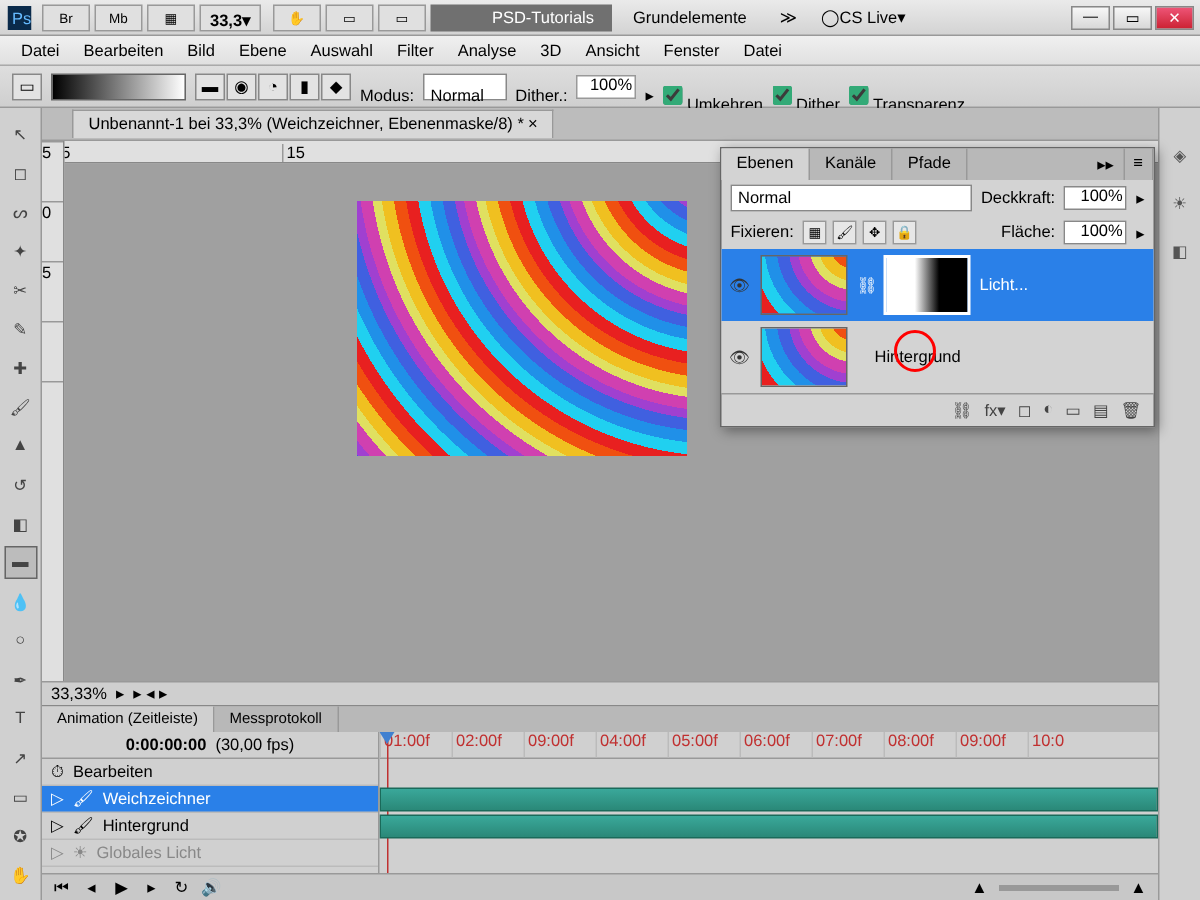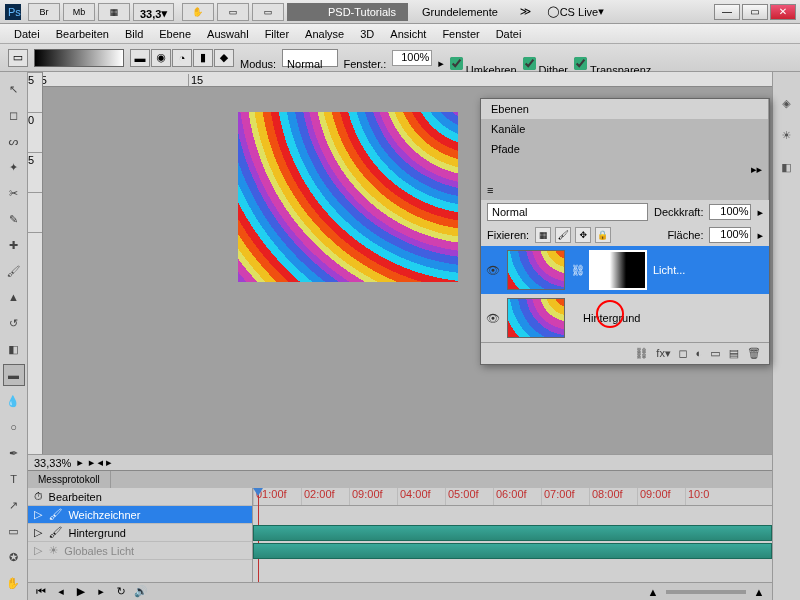--- a/index.html
+++ b/index.html
@@ -39,21 +39,21 @@
 .ruler-v span { height:40px; border-top:1px solid #999; padding-top:1px;}
 .canvas { position:absolute; top:40px; left:210px; width:220px; height:170px; overflow:hidden;}
 .rainbow { width:100%; height:100%;
   background:
    repeating-radial-gradient(circle at 110% -20%, #e82020 0 8px,#f05010 8px 16px,#f0c020 16px 24px,#e0e060 24px 30px,#d040b0 30px 38px,#a040d0 38px 44px,#4060e0 44px 52px,#2090e8 52px 60px,#20d0f0 60px 68px);
 }
 .rightdock { width:28px; background:#d0d0d0; border-left:1px solid #999; display:flex;flex-direction:column;gap:10px;align-items:center;padding-top:20px;}
 .rightdock .ico { width:22px;height:22px;display:flex;align-items:center;justify-content:center;color:#555;}
 
 .layerspanel { position:absolute; top:98px; left:480px; width:290px; background:#d3d3d3; border:1px solid #666; box-shadow:2px 2px 8px rgba(0,0,0,.4); z-index:10;}
-.layerspanel .tabs { display:flex; background:#b8b8b8;flex-direction:column; }
+.layerspanel .tabs { display:flex; background:#b8b8b8; }
 .layerspanel .tabs span { padding:4px 10px; border-right:1px solid #999;}
 .layerspanel .tabs .act { background:#d3d3d3;}
 .lprow { display:flex; align-items:center; padding:3px 6px; gap:6px; }
 .lprow .dd { flex:1; background:#fff; border:1px solid #888; height:18px; display:flex;align-items:center;padding:0 4px;}
 .lprow .lbl { }
 .lprow .fld { width:42px; background:#fff; border:1px solid #888; height:16px; text-align:right; padding:0 2px;}
 .lock { display:flex;gap:4px;align-items:center;}
 .lock .lk { width:16px;height:16px;border:1px solid #999;background:#e7e7e7;display:flex;align-items:center;justify-content:center;font-size:9px;}
 .layerlist { background:#d3d3d3;}
 .layer { display:flex; align-items:center; padding:4px; gap:6px;}
@@ -134,21 +134,21 @@
     <div class="gbtn">▬</div>
     <div class="gbtn">◉</div>
     <div class="gbtn">◔</div>
     <div class="gbtn">▮</div>
     <div class="gbtn">◆</div>
   </div>
   <span>Modus:</span>
   <div class="ddn">
       <span>Normal</span>
     </div>
-  <span>Fenster.:</span>
+  <span>Dither.:</span>
   <div class="field">100%</div>
   <span>▸</span>
   <label class="cb">
       <input type="checkbox" checked="" style=""> 
       <span>Umkehren</span>
     </label>
   <label class="cb">
       <input type="checkbox" checked="" style=""> 
       <span>Dither</span>
     </label>
@@ -176,20 +176,23 @@
     <div class="t">○</div>
     <div class="t">✒</div>
     <div class="t">T</div>
     <div class="t">↗</div>
     <div class="t">▭</div>
     <div class="t">✪</div>
     <div class="t">✋</div>
   </div>
 
   <div class="centerwrap">
+    <div class="tabbar">
+      <div class="tab"><span>Unbenannt-1 bei 33,3% (Weichzeichner, Ebenenmaske/8) *</span> <span>×</span></div>
+    </div>
     <div class="canvasarea">
       <div class="ruler-h">
         <span>-15</span>
           <span></span>
           <span></span>
           <span></span>
           <span>15</span>
           <span></span>
           <span></span>
           <span></span>
@@ -215,24 +218,29 @@
         </div>
     </div>
     <div class="bottominfo">
       <span>33,33%</span>
       <span>▸</span>
       <span>▸ ◂ ▸</span>
     </div>
 
     <div class="animpanel">
       <div class="atabs">
+        <span class="act">Animation (Zeitleiste)</span>
         <span>Messprotokoll</span>
       </div>
       <div class="timeline">
         <div class="tlleft">
+          <div class="tlhead">
+              <span>0:00:00:00</span> 
+              <span style="font-weight:normal">(30,00 fps)</span>
+            </div>
           <div class="tltrack">
               <span>⏱</span>
               <span>Bearbeiten</span>
             </div>
           <div class="tltrack sel">
               <span>▷</span>
               <span>🖌</span>
               <span>Weichzeichner</span>
             </div>
           <div class="tltrack">

